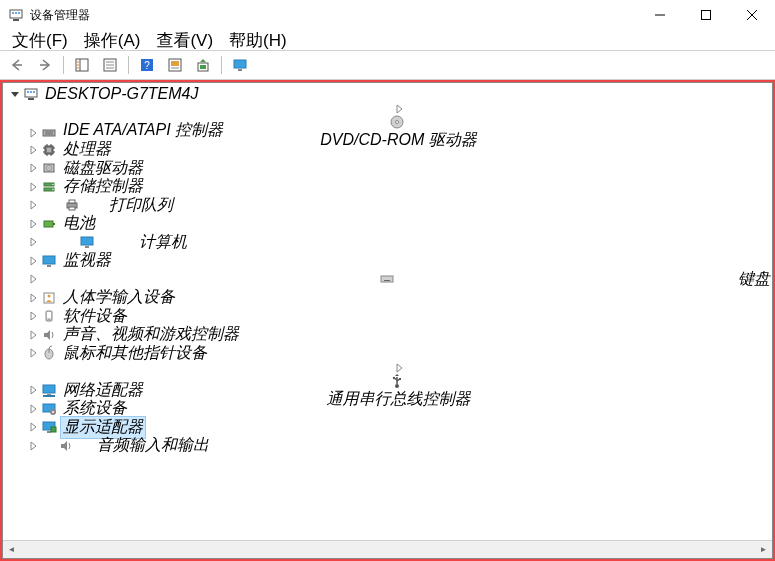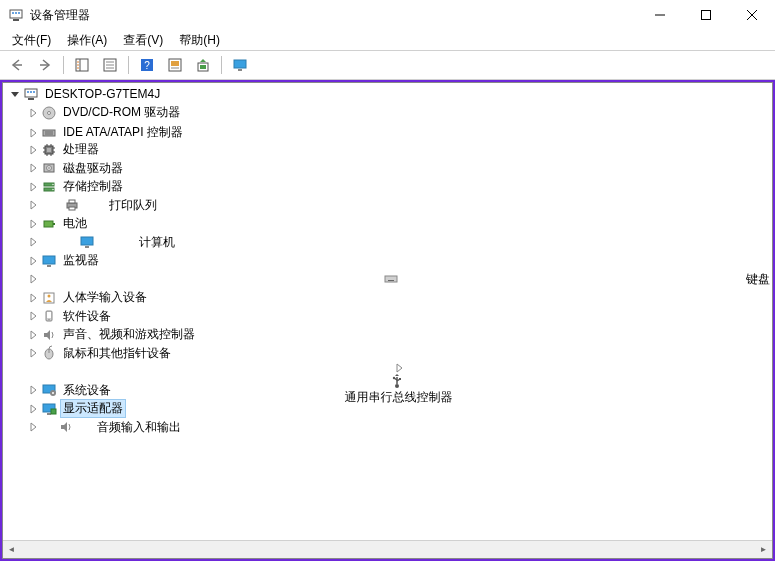--- a/index.html
+++ b/index.html
@@ -10,21 +10,21 @@
     background: #fff;
     color: #000;
     width: 775px;
     height: 561px;
     overflow: hidden;
   }
   .window {
     width: 775px;
     height: 561px;
     position: relative;
-    background: #6d28d9;
+    background: #ef4444;
     display: flex;
     flex-direction: column;
   }
   .titlebar {
     height: 30px;
     display: flex;
     align-items: center;
     padding: 0 0 0 8px;
     background: #fff;
   }
@@ -56,21 +56,21 @@
 
   .menubar {
     height: 20px;
     display: flex;
     align-items: center;
     padding: 0 4px;
     background: #fff;
   }
   .menu-item {
     padding: 2px 8px;
-    font-size: 12px;
+    font-size: 17px;
     cursor: default;
   }
 
   .toolbar {
     height: 28px;
     display: flex;
     align-items: center;
     padding: 0 4px;
     gap: 2px;
     border-top: 1px solid #d0d0d0;
@@ -124,21 +124,22 @@
   .tree-row .node-icon {
     width: 16px;
     height: 16px;
     margin-right: 4px;
     display: inline-flex;
     align-items: center;
     justify-content: center;
   }
   .tree-row .node-label {
     padding: 0 2px;
-    font-size: 12px;
+    font-size: 16px;
+    font-style: italic;
   }
   .tree-row.selected .node-label {
     background: #cce8ff;
     outline: 1px solid #99c9ef;
   }
 
   
   .scrollbar-track {
     position: absolute;
     bottom: 0;
@@ -276,21 +277,21 @@
             <svg width="16" height="16">
               <rect x="2" y="3" width="12" height="8" fill="none" stroke="#555"></rect>
               <rect x="5" y="12" width="6" height="2" fill="#555"></rect>
               <circle cx="5" cy="6" r="1" fill="#3a86d6"></circle>
               <circle cx="8" cy="6" r="1" fill="#3a86d6"></circle>
               <circle cx="11" cy="6" r="1" fill="#3a86d6"></circle>
             </svg>
           </span>
           <span class="node-label">DESKTOP-G7TEM4J</span>
         </div>
-        <div class="tree-row" style="padding-left: 22px;">
+        <div class="tree-row" style="padding-left: 22px; flex-direction: column;">
           <span class="expander">
             <svg width="10" height="10">
               <path d="M3 1 L8 5 L3 9 Z" fill="none" stroke="#888" stroke-width="1"></path>
             </svg>
           </span>
           <span class="node-icon">
             <svg width="16" height="16">
               <circle cx="8" cy="8" r="6" fill="#d0d0d0" stroke="#888"></circle>
               <circle cx="8" cy="8" r="1.5" fill="#fff" stroke="#888"></circle>
             </svg>
@@ -521,20 +522,35 @@
         </div>
         <div class="tree-row" style="padding-left: 22px;">
           <span class="expander">
             <svg width="10" height="10">
               <path d="M3 1 L8 5 L3 9 Z" fill="none" stroke="#888" stroke-width="1"></path>
             </svg>
           </span>
           <span class="node-icon">
             <svg width="16" height="16">
               <rect x="2" y="3" width="12" height="8" fill="#3aa0e0" stroke="#2a7db0"></rect>
+              <rect x="6" y="12" width="4" height="2" fill="#888"></rect>
+              <line x1="2" y1="14" x2="14" y2="14" stroke="#2a7db0" stroke-width="2"></line>
+            </svg>
+          </span>
+          <span class="node-label">网络适配器</span>
+        </div>
+        <div class="tree-row" style="padding-left: 22px;">
+          <span class="expander">
+            <svg width="10" height="10">
+              <path d="M3 1 L8 5 L3 9 Z" fill="none" stroke="#888" stroke-width="1"></path>
+            </svg>
+          </span>
+          <span class="node-icon">
+            <svg width="16" height="16">
+              <rect x="2" y="3" width="12" height="8" fill="#3aa0e0" stroke="#2a7db0"></rect>
               <circle cx="12" cy="11" r="3" fill="#888"></circle>
               <circle cx="12" cy="11" r="1" fill="#fff"></circle>
             </svg>
           </span>
           <span class="node-label">系统设备</span>
         </div>
         <div class="tree-row selected" style="padding-left: 22px;">
           <span class="expander">
             <svg width="10" height="10">
               <path d="M3 1 L8 5 L3 9 Z" fill="none" stroke="#888" stroke-width="1"></path>

